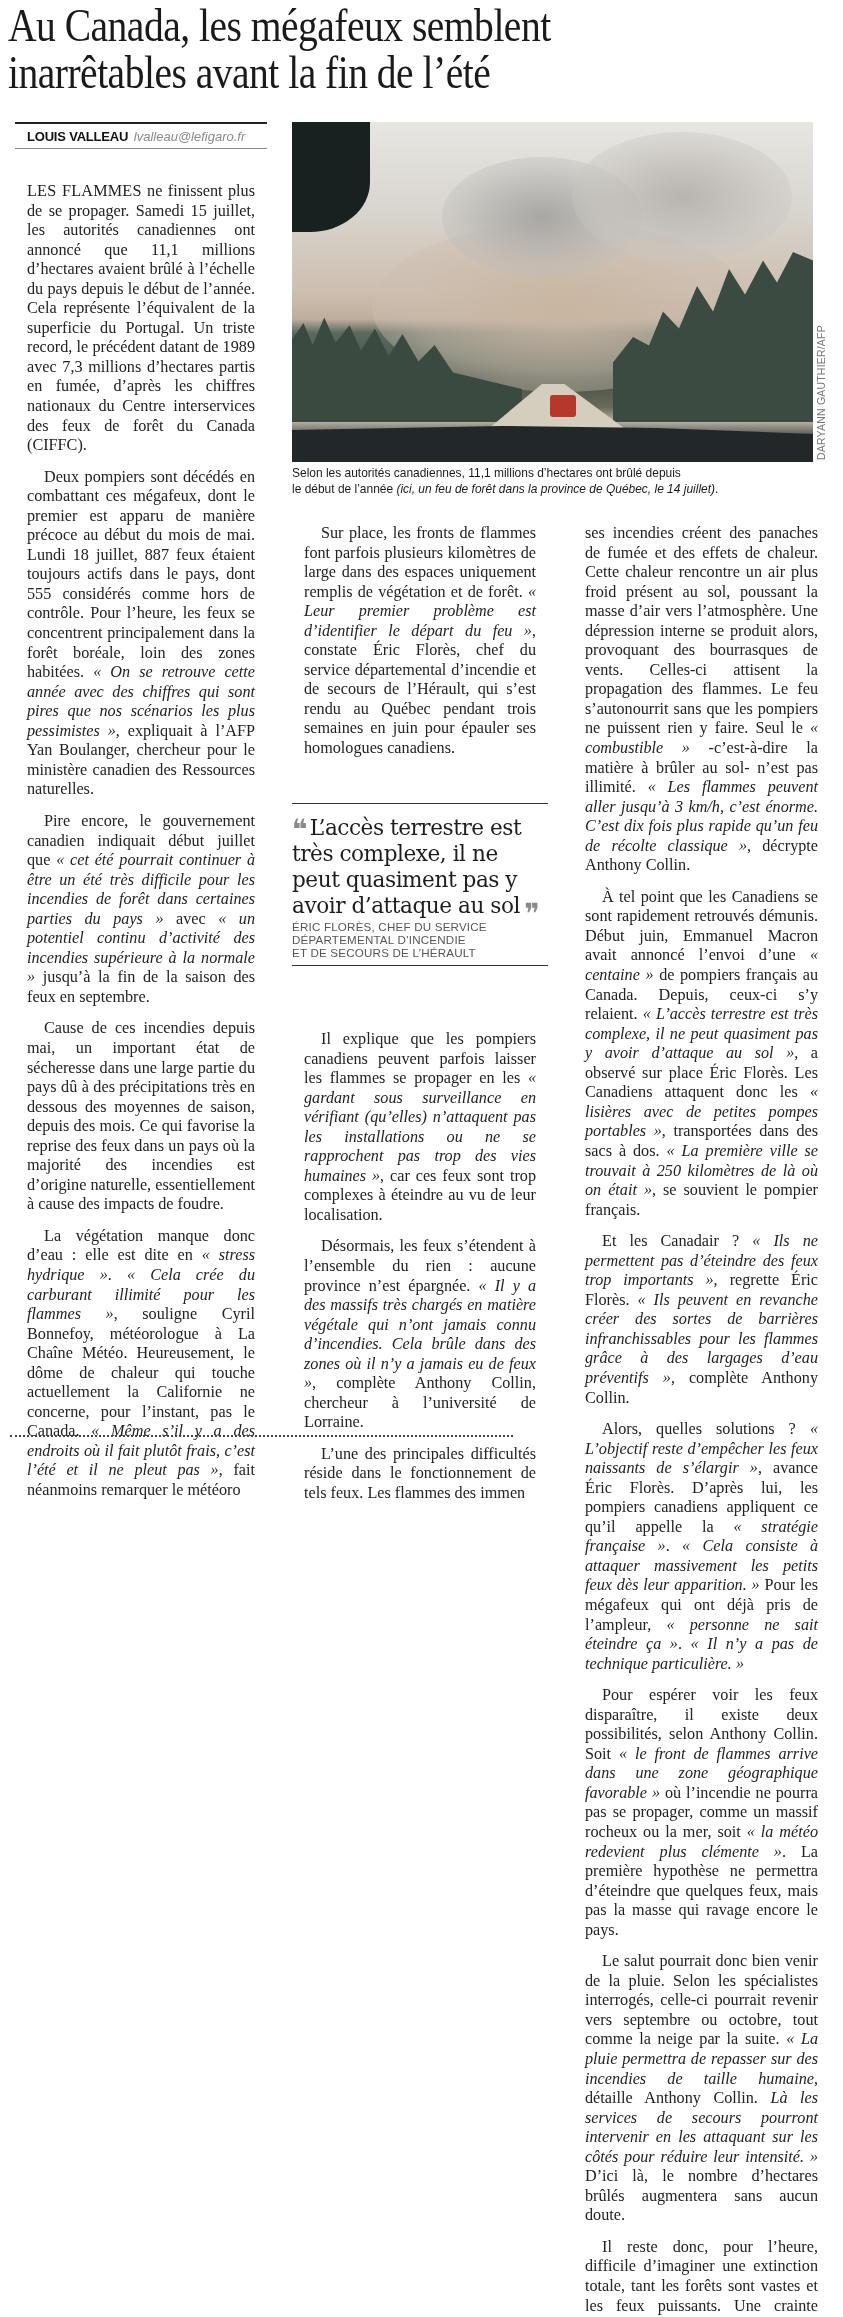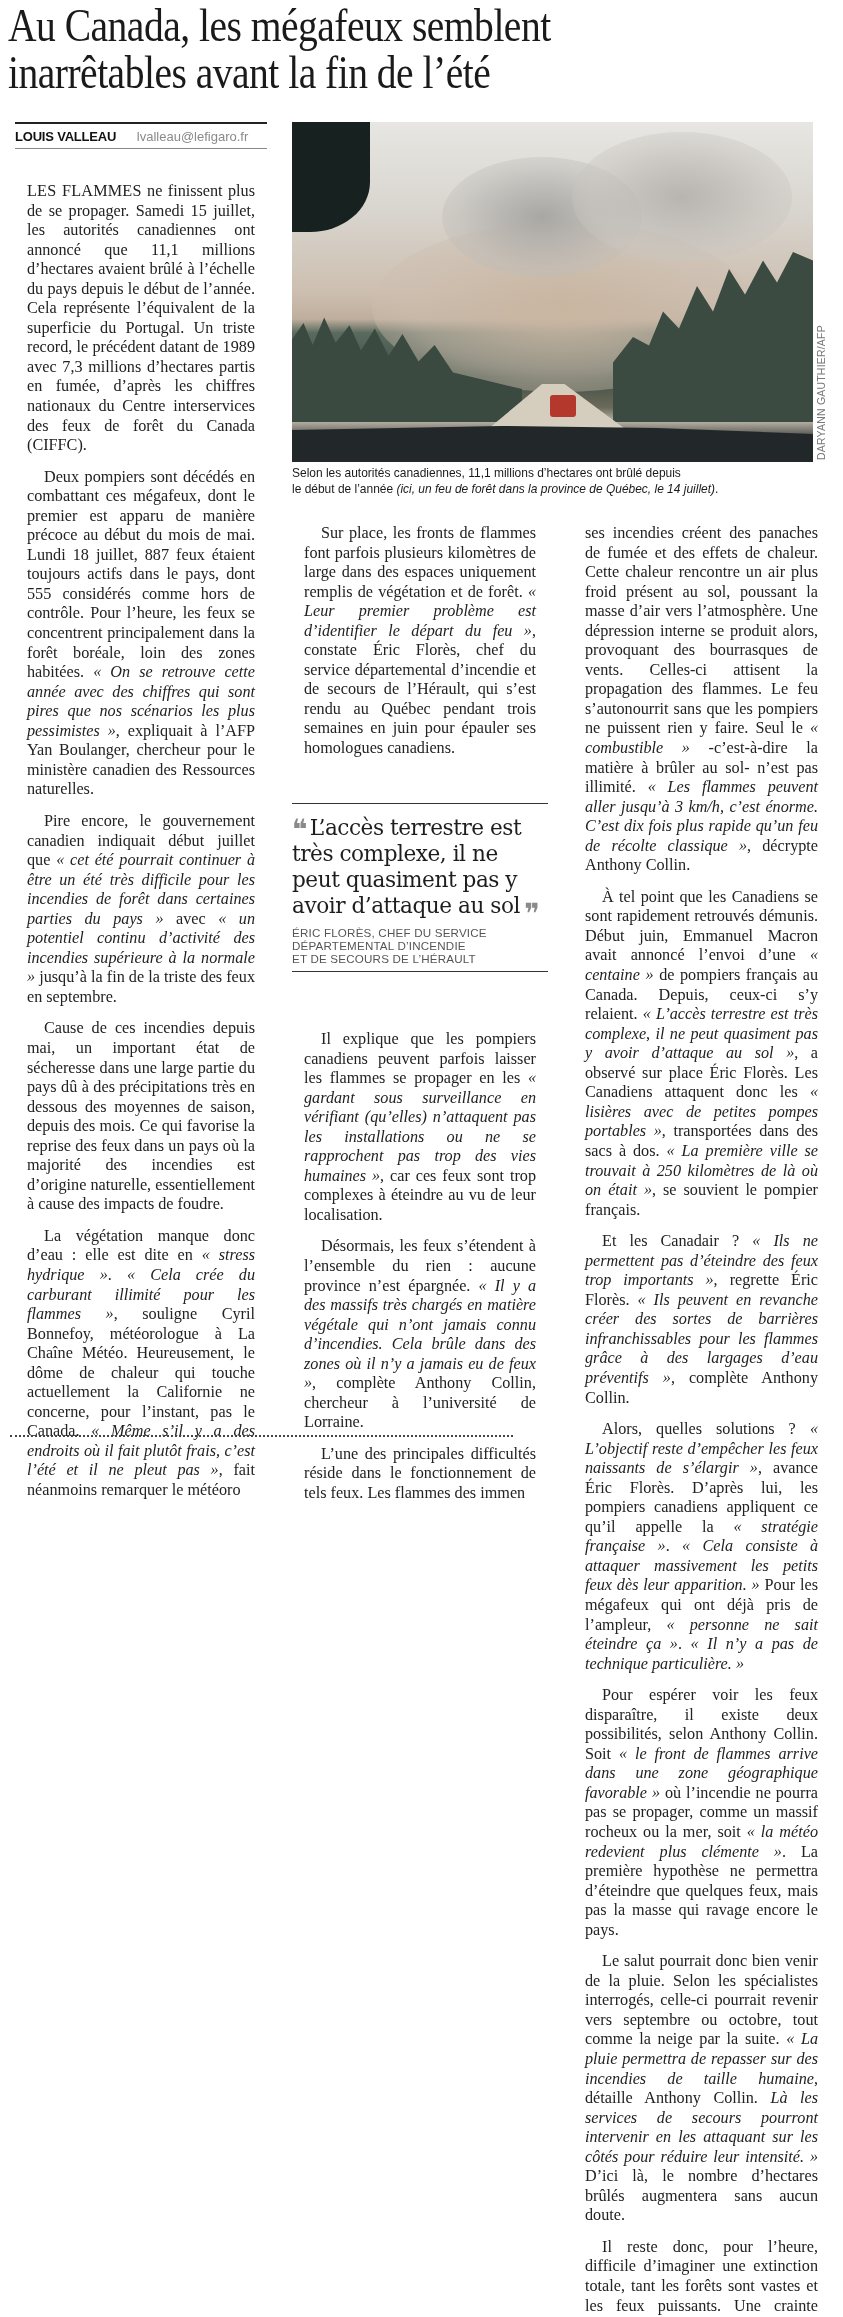--- a/index.html
+++ b/index.html
@@ -9,22 +9,22 @@
     font-family: "Liberation Serif", serif; font-size: 46px; line-height: 47px;
     letter-spacing: -0.6px; color: #1a1a1a; margin: 0; font-weight: normal;
     transform: scaleX(0.86); transform-origin: left top; white-space: nowrap;
   }
   .byline {
     position: absolute; left: 15px; top: 122px; width: 252px;
     border-top: 2px solid #222; border-bottom: 1px solid #888;
     padding: 5px 0 4px 0; font-family: "Liberation Sans", sans-serif; font-size: 13px;
     white-space: nowrap;
   }
-  .byline .author { font-weight: bold; color: #111; letter-spacing: -0.2px; }
-  .byline .email { color: #8a8a8a; margin-left: 17px; }
+  .byline .author { font-weight: bold; color: #111; letter-spacing: -0.2px; margin-left: 12px; }
+  .byline .email { color: #8a8a8a; margin-left: 2px; font-style: italic; }
   .col {
     position: absolute; font-family: "Liberation Serif", serif; font-size: 16.2px;
     line-height: 19.55px; text-align: justify; hyphens: manual; color: #222;
   }
   .col p { margin: 12px; text-indent: 17px; }
   .col p.noind { text-indent: 0; }
   .col i { font-style: italic; }
   .c1 { left: 15px; top: 170px; width: 252px; }
   .c2 { left: 292px; top: 512px; width: 256px; }
   .c2b { left: 292px; top: 1018px; width: 256px; }
@@ -58,21 +58,21 @@
     border-top: 1.5px solid #333; border-bottom: 1.5px solid #333; padding: 10px 0 6px 0;
   }
   .pq-text {
     font-family: "DejaVu Serif", serif; font-size: 23px; line-height: 26px; color: #1d1d1d;
     letter-spacing: -0.5px; transform: scaleX(0.94); transform-origin: left top; width: 272px;
   }
   .pq-open, .pq-close { font-family: "DejaVu Sans", sans-serif; font-weight: bold; color: #8a8a8a; font-size: 28px; line-height: 10px; vertical-align: -4px; }
   .pq-open { margin-right: 3px; }
   .pq-close { margin-left: 5px; vertical-align: -10px; }
   .pq-source {
-    margin-top: 7px; font-family: "Liberation Sans", sans-serif; font-size: 11.6px; line-height: 13px;
+    margin-top: 1px; font-family: "Liberation Sans", sans-serif; font-size: 11.6px; line-height: 13px;
     color: #555; letter-spacing: 0.2px; text-transform: uppercase;
   }
   .dotted {
     position: absolute; left: 10px; top: 1435px; width: 503px; height: 0;
     border-top: 2px dotted #444;
   }
   .endmark { display: inline-block; width: 10px; height: 10px; background: #7a7a7a; margin-left: 5px; vertical-align: -1px; }
 </style>
 </head>
 <body>
@@ -101,21 +101,21 @@
 <div class="credit">DARYANN GAUTHIER/AFP</div>
 
 <div class="caption">
   <span>Selon les autorités canadiennes, 11,1 millions d’hectares ont brûlé depuis</span><br>
   <span>le début de l’année </span><i>(ici, un feu de forêt dans la province de Québec, le 14 juillet)</i><span>.</span>
 </div>
 
 <div class="col c1">
   <p class="noind"><span class="lead-caps">LES FLAMMES</span><span> ne finissent plus de se propager. Samedi 15 juillet, les autorités canadiennes ont annoncé que 11,1 millions d’hectares avaient brûlé à l’échelle du pays depuis le début de l’année. Cela représente l’équivalent de la superficie du Portugal. Un triste record, le précédent datant de 1989 avec 7,3 millions d’hectares partis en fumée, d’après les chiffres nationaux du Centre interservices des feux de forêt du Canada (CIFFC).</span></p>
   <p><span>Deux pompiers sont décédés en combattant ces mégafeux, dont le premier est apparu de manière précoce au début du mois de mai. Lundi 18 juillet, 887 feux étaient toujours actifs dans le pays, dont 555 considérés comme hors de contrôle. Pour l’heure, les feux se concentrent principalement dans la forêt boréale, loin des zones habitées. </span><i>« On se retrouve cette année avec des chiffres qui sont pires que nos scénarios les plus pessimistes »</i><span>, expliquait à l’AFP Yan Boulanger, chercheur pour le ministère canadien des Ressources naturelles.</span></p>
-  <p><span>Pire encore, le gouvernement canadien indiquait début juillet que </span><i>« cet été pourrait continuer à être un été très difficile pour les incendies de forêt dans certaines parties du pays »</i><span> avec </span><i>« un potentiel continu d’activité des incendies supérieure à la normale »</i><span> jusqu’à la fin de la triste des feux en septembre.</span></p>
+  <p><span>Pire encore, le gouvernement canadien indiquait début juillet que </span><i>« cet été pourrait continuer à être un été très difficile pour les incendies de forêt dans certaines parties du pays »</i><span> avec </span><i>« un potentiel continu d’activité des incendies supérieure à la normale »</i><span> jusqu’à la fin de la saison des feux en septembre.</span></p>
   <p>Cause de ces incendies depuis mai, un important état de sécheresse dans une large partie du pays dû à des précipitations très en dessous des moyennes de saison, depuis des mois. Ce qui favorise la reprise des feux dans un pays où la majorité des incendies est d’origine naturelle, essentiellement à cause des impacts de foudre.</p>
   <p><span>La végétation manque donc d’eau : elle est dite en </span><i>« stress hydrique »</i><span>. </span><i>« Cela crée du carburant illimité pour les flammes »</i><span>, souligne Cyril Bonnefoy, météorologue à La Chaîne Météo. Heureusement, le dôme de chaleur qui touche actuellement la Californie ne concerne, pour l’instant, pas le Canada. </span><i>« Même s’il y a des endroits où il fait plutôt frais, c’est l’été et il ne pleut pas »</i><span id="p5d">, fait néanmoins remarquer le météoro</span></p>
 </div>
 
 <div class="col c2">
   <p><span>Sur place, les fronts de flammes font parfois plusieurs kilomètres de large dans des espaces uniquement remplis de végétation et de forêt. </span><i>« Leur premier problème est d’identifier le départ du feu »</i><span>, constate Éric Florès, chef du service départemental d’incendie et de secours de l’Hérault, qui s’est rendu au Québec pendant trois semaines en juin pour épauler ses homologues canadiens.</span></p>
 </div>
 
 <div class="pullquote">
   <div class="pq-text"><span class="pq-open">❝</span><span>L’accès terrestre est très complexe, il ne peut quasiment pas y avoir d’attaque au sol</span><span class="pq-close">❞</span></div>

